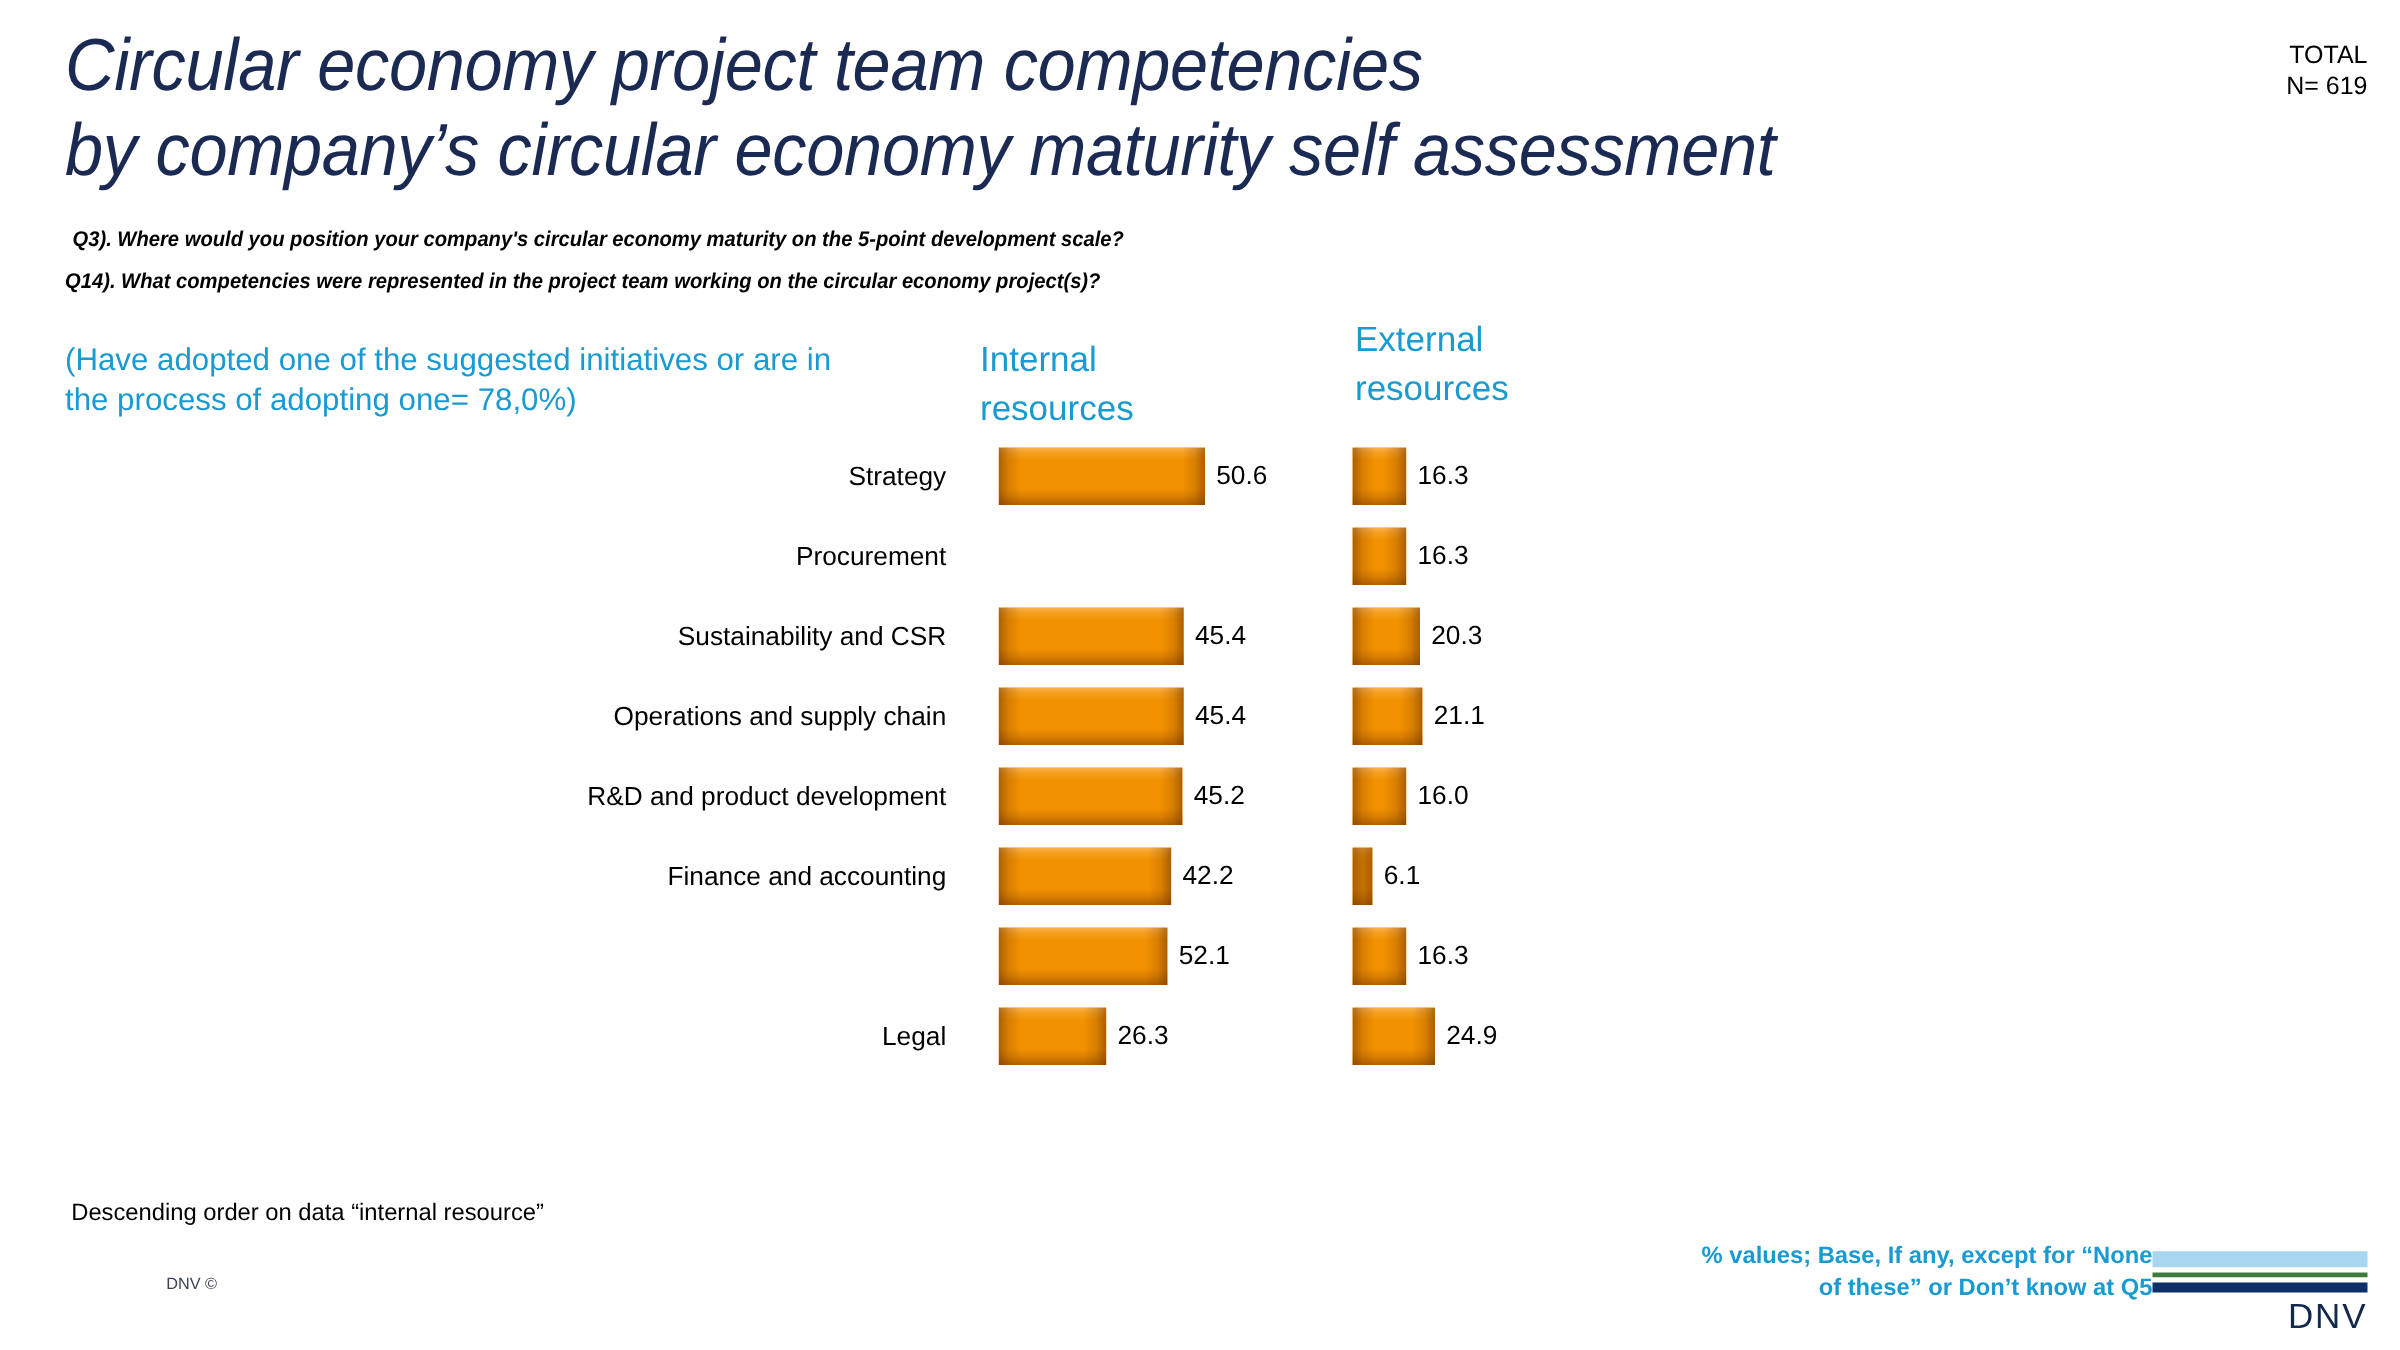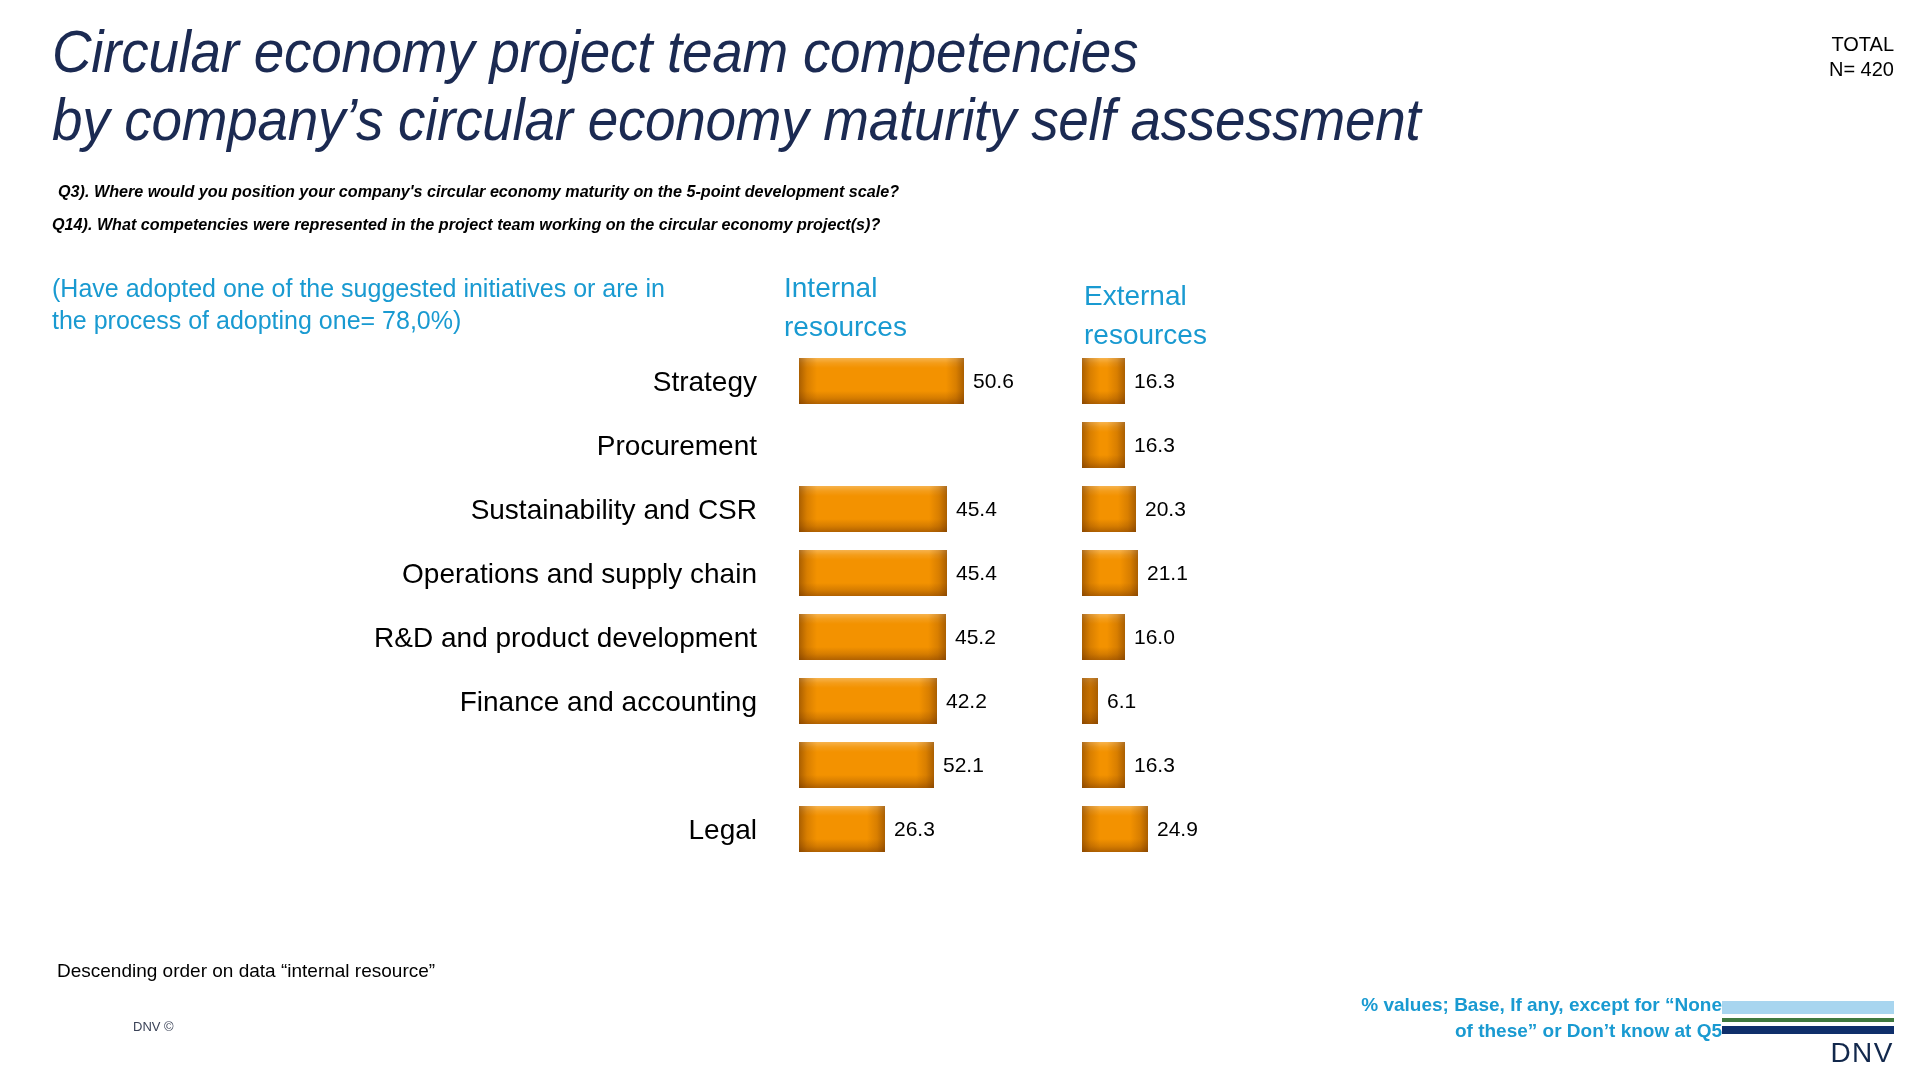--- a/index.html
+++ b/index.html
@@ -74,38 +74,38 @@
 
   
   .column-header {
     position: absolute;
     font-size: 28px;
     line-height: 39px;
     color: #199ad1;
     white-space: pre-line;
   }
   #header-internal { left: 784px; top: 268px; }
-  #header-external { left: 1084px; top: 276px; }
+  #header-external { left: 1084px; top: 252px; }
 
   
   #chart-rows {
     position: absolute;
     left: 0;
     top: 356px;
     width: 1920px;
   }
   .chart-row {
     position: relative;
     height: 64px;
   }
   .row-label {
     position: absolute;
     right: 1163px;      
     top: 13px;
-    font-size: 28px;
+    font-size: 21px;
     line-height: 26px;
     color: #000000;
     white-space: nowrap;
   }
   .bar-wrap {
     position: absolute;
     top: 2px;
     display: flex;
     align-items: center;
   }
@@ -208,21 +208,21 @@
 </head>
 <body>
 
 <div id="title-block">
   <div class="title-line">Circular economy project team competencies</div>
   <div class="title-line">by company’s circular economy maturity self assessment</div>
 </div>
 
 <div id="total-block">
   <div>TOTAL</div>
-  <div>N= 420</div>
+  <div>N= 619</div>
 </div>
 
 <div class="question-line" id="question-q3">Q3). Where would you position your company's circular economy maturity on the 5-point development scale?</div>
 <div class="question-line" id="question-q14">Q14). What competencies were represented in the project team working on the circular economy project(s)?</div>
 
 <div id="adoption-note">(Have adopted one of the suggested initiatives or are in the process of adopting one= 78,0%)</div>
 
 <div class="column-header" id="header-internal">Internal
 resources</div>
 <div class="column-header" id="header-external">External

